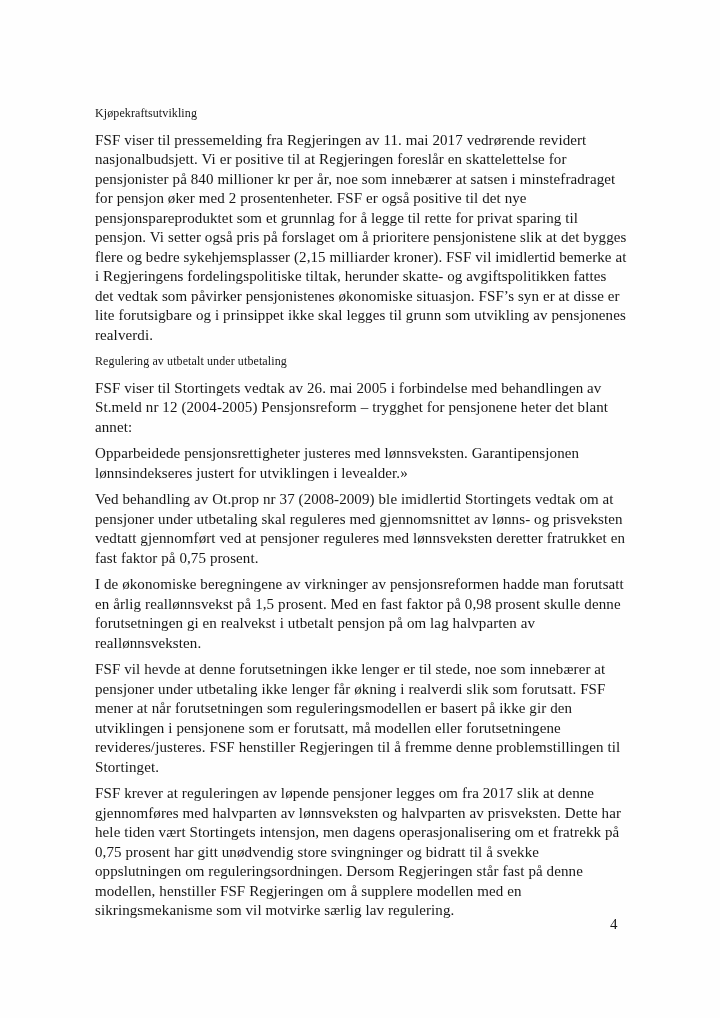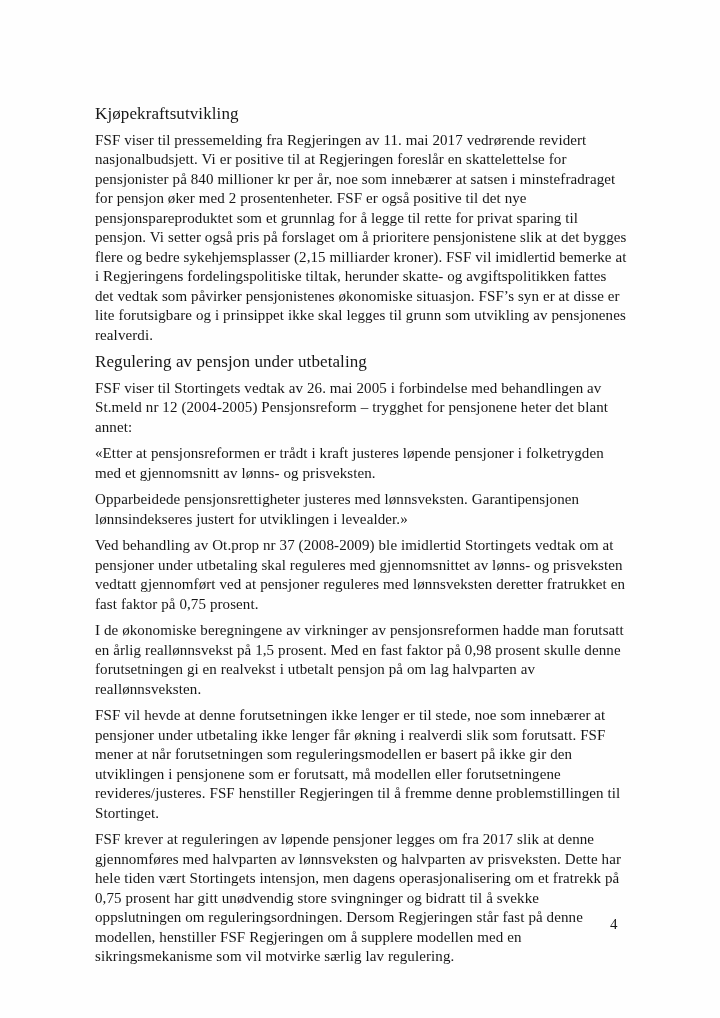--- a/index.html
+++ b/index.html
@@ -21,21 +21,21 @@
     position: absolute;
     top: 104px;
     left: 95px;
     width: 547px;
     font-size: 15px;
     line-height: 19.5px;
     letter-spacing: 0.1px;
     text-align: left;
   }
   .section-heading {
-    font-size: 17px;
+    font-size: 12px;
     font-weight: normal;
     line-height: 19.5px;
     margin: 0 0 7px 0;
   }
   .paragraph {
     margin: 0 14px 7px 0;
   }
   .page-number {
     position: absolute;
     top: 916px;
@@ -47,25 +47,24 @@
 </head>
 <body>
 
 <div class="page">
   <div class="content">
 
     <h2 class="section-heading">Kjøpekraftsutvikling</h2>
 
     <p class="paragraph">FSF viser til pressemelding fra Regjeringen av 11. mai 2017 vedrørende revidert nasjonalbudsjett. Vi er positive til at Regjeringen foreslår en skattelettelse for pensjonister på 840 millioner kr per år, noe som innebærer at satsen i minstefradraget for pensjon øker med 2 prosentenheter. FSF er også positive til det nye pensjonspareproduktet som et grunnlag for å legge til rette for privat sparing til pensjon. Vi setter også pris på forslaget om å prioritere pensjonistene slik at det bygges flere og bedre sykehjemsplasser (2,15 milliarder kroner). FSF vil imidlertid bemerke at i Regjeringens fordelingspolitiske tiltak, herunder skatte- og avgiftspolitikken fattes det vedtak som påvirker pensjonistenes økonomiske situasjon. FSF’s syn er at disse er lite forutsigbare og i prinsippet ikke skal legges til grunn som utvikling av pensjonenes realverdi.</p>
 
-    <h2 class="section-heading">Regulering av pensjon under utbetaling</h2>
+    <h2 class="section-heading">Regulering av utbetalt under utbetaling</h2>
 
     <p class="paragraph">FSF viser til Stortingets vedtak av 26. mai 2005 i forbindelse med behandlingen av St.meld nr 12 (2004-2005) Pensjonsreform – trygghet for pensjonene heter det blant annet:</p>
 
-    <p class="paragraph">«Etter at pensjonsreformen er trådt i kraft justeres løpende pensjoner i folketrygden med et gjennomsnitt av lønns- og prisveksten.</p>
 
     <p class="paragraph">Opparbeidede pensjonsrettigheter justeres med lønnsveksten. Garantipensjonen lønnsindekseres justert for utviklingen i levealder.»</p>
 
     <p class="paragraph">Ved behandling av Ot.prop nr 37 (2008-2009) ble imidlertid Stortingets vedtak om at pensjoner under utbetaling skal reguleres med gjennomsnittet av lønns- og prisveksten vedtatt gjennomført ved at pensjoner reguleres med lønnsveksten deretter fratrukket en fast faktor på 0,75 prosent.</p>
 
     <p class="paragraph">I de økonomiske beregningene av virkninger av pensjonsreformen hadde man forutsatt en årlig reallønnsvekst på 1,5 prosent. Med en fast faktor på 0,98 prosent skulle denne forutsetningen gi en realvekst i utbetalt pensjon på om lag halvparten av reallønnsveksten.</p>
 
     <p class="paragraph">FSF vil hevde at denne forutsetningen ikke lenger er til stede, noe som innebærer at pensjoner under utbetaling ikke lenger får økning i realverdi slik som forutsatt. FSF mener at når forutsetningen som reguleringsmodellen er basert på ikke gir den utviklingen i pensjonene som er forutsatt, må modellen eller forutsetningene revideres/justeres. FSF henstiller Regjeringen til å fremme denne problemstillingen til Stortinget.</p>
 
     <p class="paragraph">FSF krever at reguleringen av løpende pensjoner legges om fra 2017 slik at denne gjennomføres med halvparten av lønnsveksten og halvparten av prisveksten. Dette har hele tiden vært Stortingets intensjon, men dagens operasjonalisering om et fratrekk på 0,75 prosent har gitt unødvendig store svingninger og bidratt til å svekke oppslutningen om reguleringsordningen. Dersom Regjeringen står fast på denne modellen, henstiller FSF Regjeringen om å supplere modellen med en sikringsmekanisme som vil motvirke særlig lav regulering.</p>

